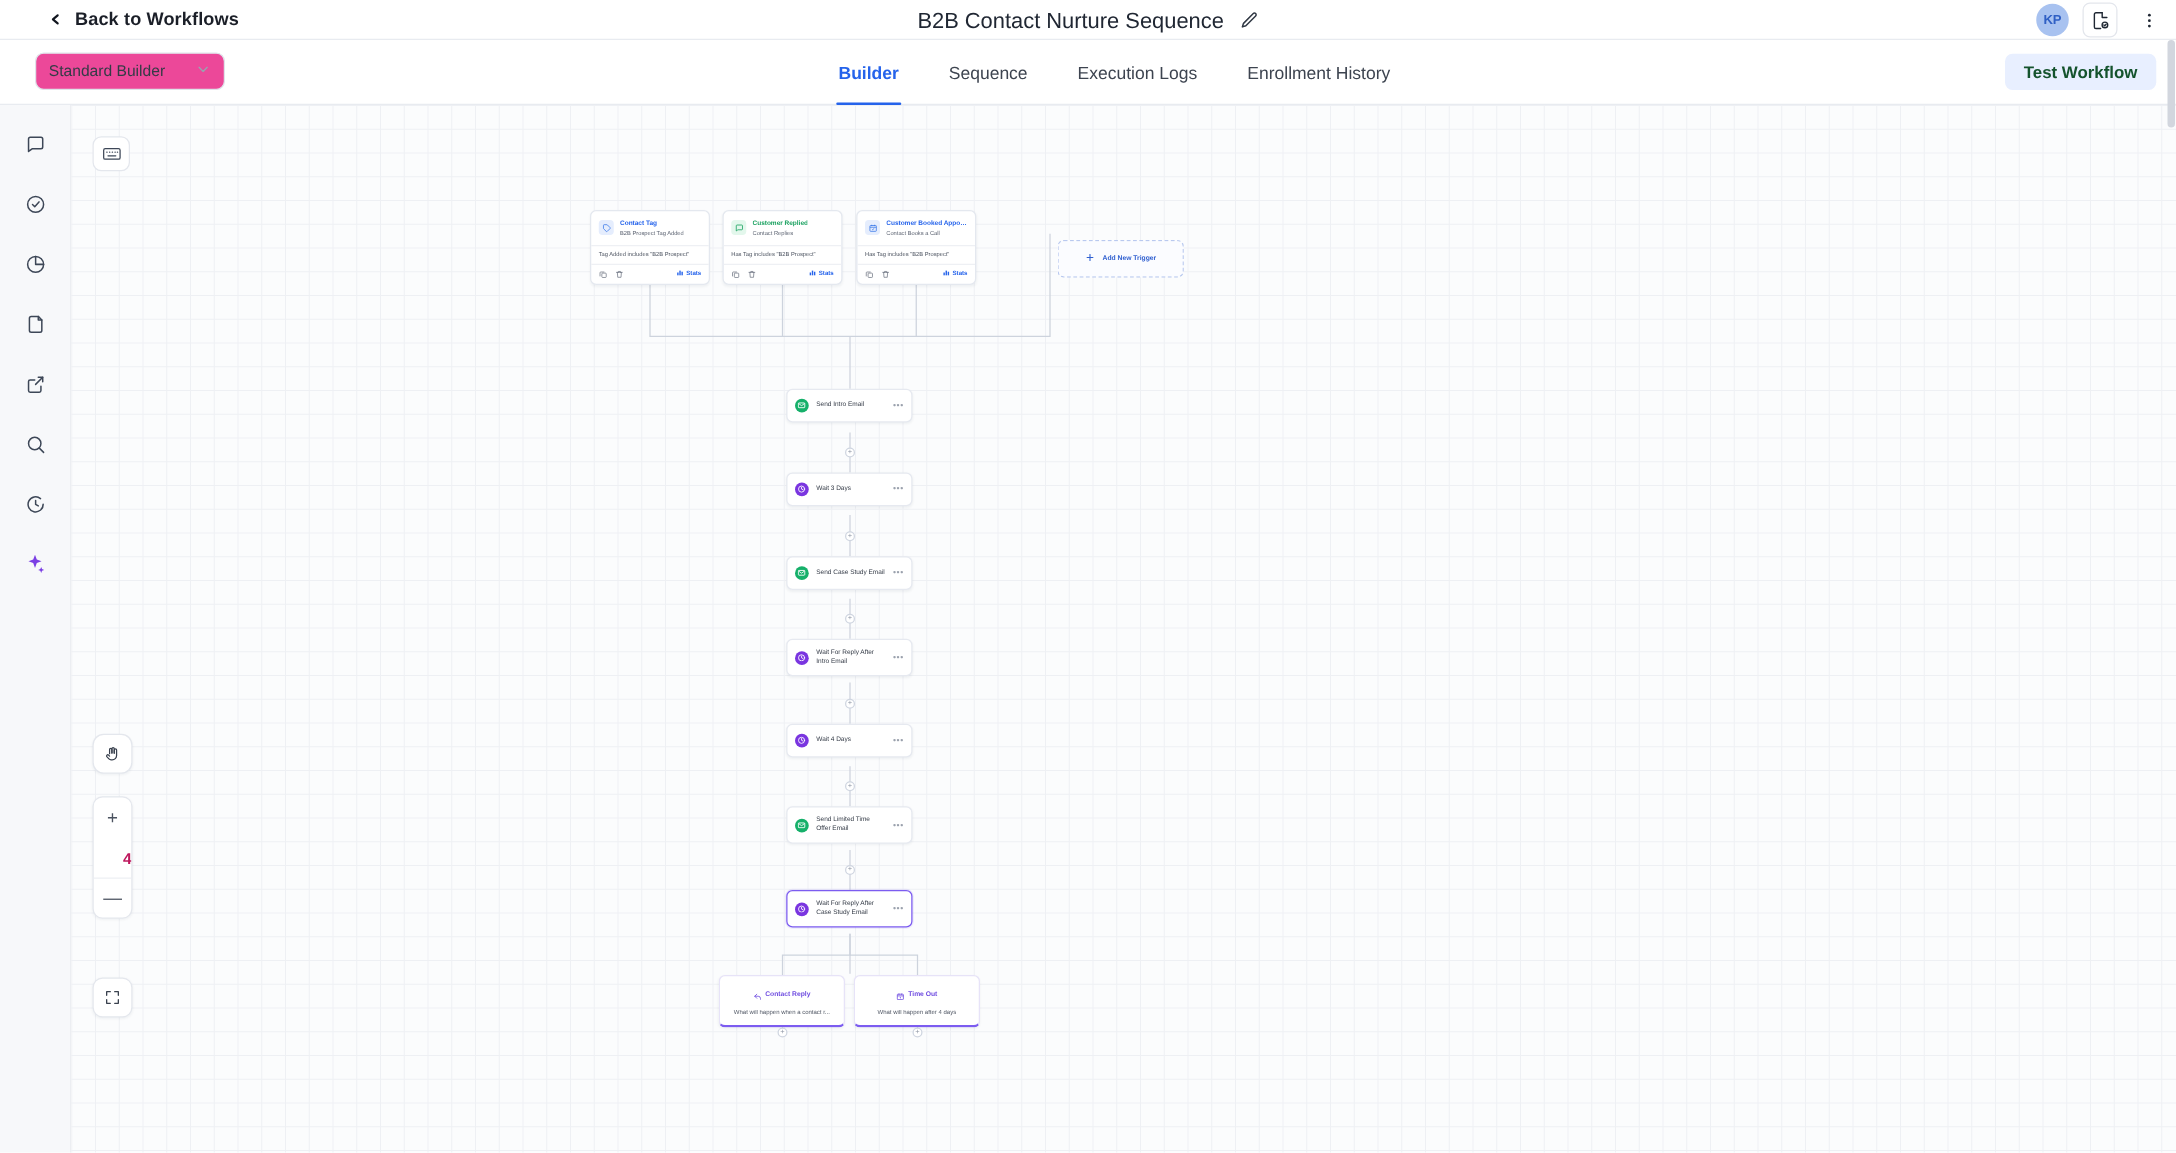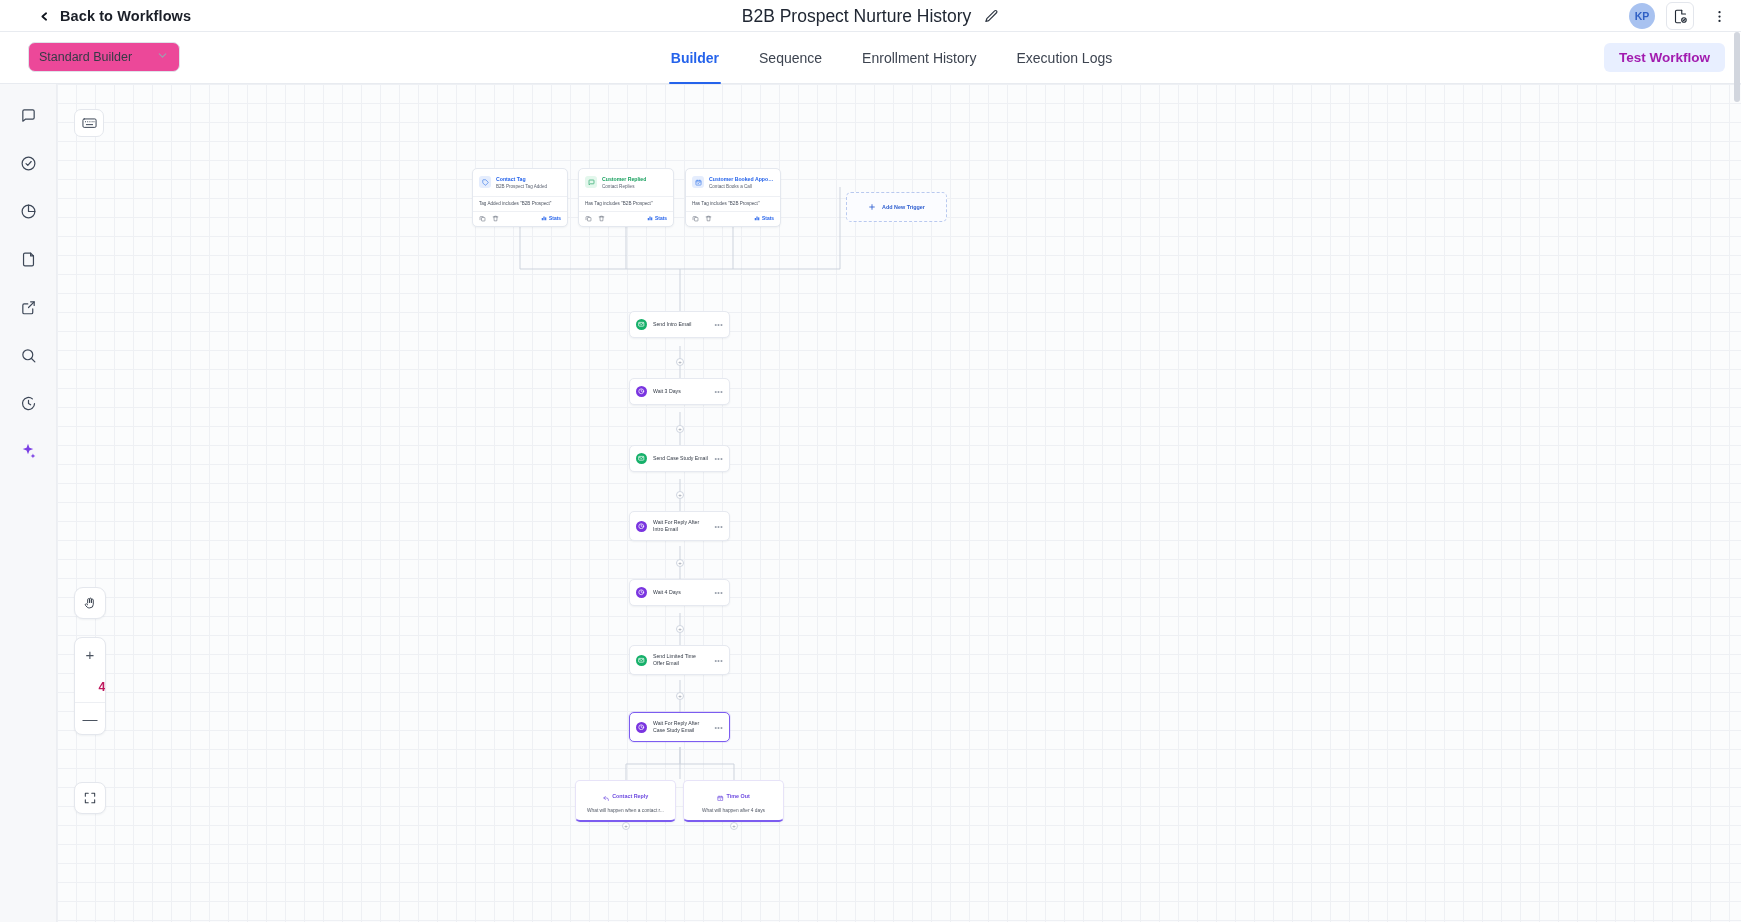--- a/index.html
+++ b/index.html
@@ -71,21 +71,21 @@
     display: flex; align-items: center; cursor: pointer; position: relative;
   }
   .tab.active { color: #2563eb; font-weight: 700; }
   .tab.active::after {
     content: ''; position: absolute; left: 18px; right: 18px; bottom: 0;
     height: 2.5px; background: #2563eb; border-radius: 2px;
   }
   .test-btn {
     position: absolute; right: 16px; top: 11px;
     height: 29px; padding: 0 15px; border-radius: 6px;
-    background: #e8efff; color: #a21caf; font-size: 13.5px; font-weight: 700;
+    background: #e8efff; color: #14532d; font-size: 13.5px; font-weight: 700;
     display: flex; align-items: center; cursor: pointer; border: none;
     font-family: inherit;
   }
   
   .rail {
     position: absolute; left: 0; top: 84px; width: 57px; height: 838px;
     background: #f7f8fa; border-right: 1px solid #eceef2;
     display: flex; flex-direction: column; align-items: center;
     padding-top: 16px; gap: 18px;
   }
@@ -240,21 +240,21 @@
   <div class="back-link">
     <span class="back-chev">
       <svg width="13" height="13" viewBox="0 0 24 24" fill="none" stroke="#11161f" stroke-width="3.2" stroke-linecap="round" stroke-linejoin="round">
           <polyline points="15 18 8 12 15 6"></polyline>
         </svg>
     </span>
     <span class="back-label">Back to Workflows</span>
   </div>
 
   <div class="title-wrap">
-    <span class="wf-title">B2B Prospect Nurture History</span>
+    <span class="wf-title">B2B Contact Nurture Sequence</span>
     <span class="pencil-btn">
       <svg width="15" height="15" viewBox="0 0 24 24" fill="none" stroke="#2f3743" stroke-width="1.9" stroke-linecap="round" stroke-linejoin="round">
           <path d="M17 3a2.1 2.1 0 1 1 3 3L7.5 18.5 3 20l1.5-4.5Z"></path>
         </svg>
     </span>
   </div>
 
   <div class="topbar-right">
     <div class="avatar">KP</div>
     <div class="icon-btn">
@@ -281,22 +281,22 @@
     <span class="chev-down">
       <svg width="13" height="13" viewBox="0 0 24 24" fill="none" stroke="#9aa2b0" stroke-width="2" stroke-linecap="round" stroke-linejoin="round">
           <polyline points="6 9 12 15 18 9"></polyline>
         </svg>
     </span>
   </div>
 
   <div class="tabs">
     <div class="tab active">Builder</div>
     <div class="tab">Sequence</div>
+    <div class="tab">Execution Logs</div>
     <div class="tab">Enrollment History</div>
-    <div class="tab">Execution Logs</div>
   </div>
 
   <button class="test-btn">Test Workflow</button>
 </div>
 
 <div class="rail">
   <div class="rail-item">
     <svg width="17" height="17" viewBox="0 0 24 24" fill="none" stroke="#3d4757" stroke-width="1.7" stroke-linecap="round" stroke-linejoin="round">
         <path d="M20 15a2 2 0 0 1-2 2H8l-4 3V6a2 2 0 0 1 2-2h12a2 2 0 0 1 2 2Z"></path>
       </svg>

